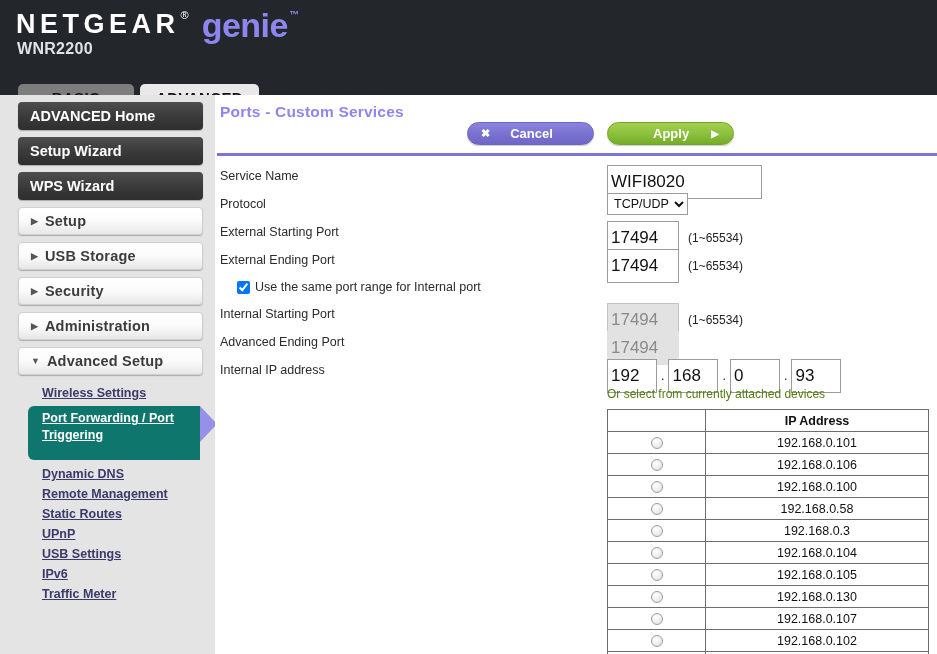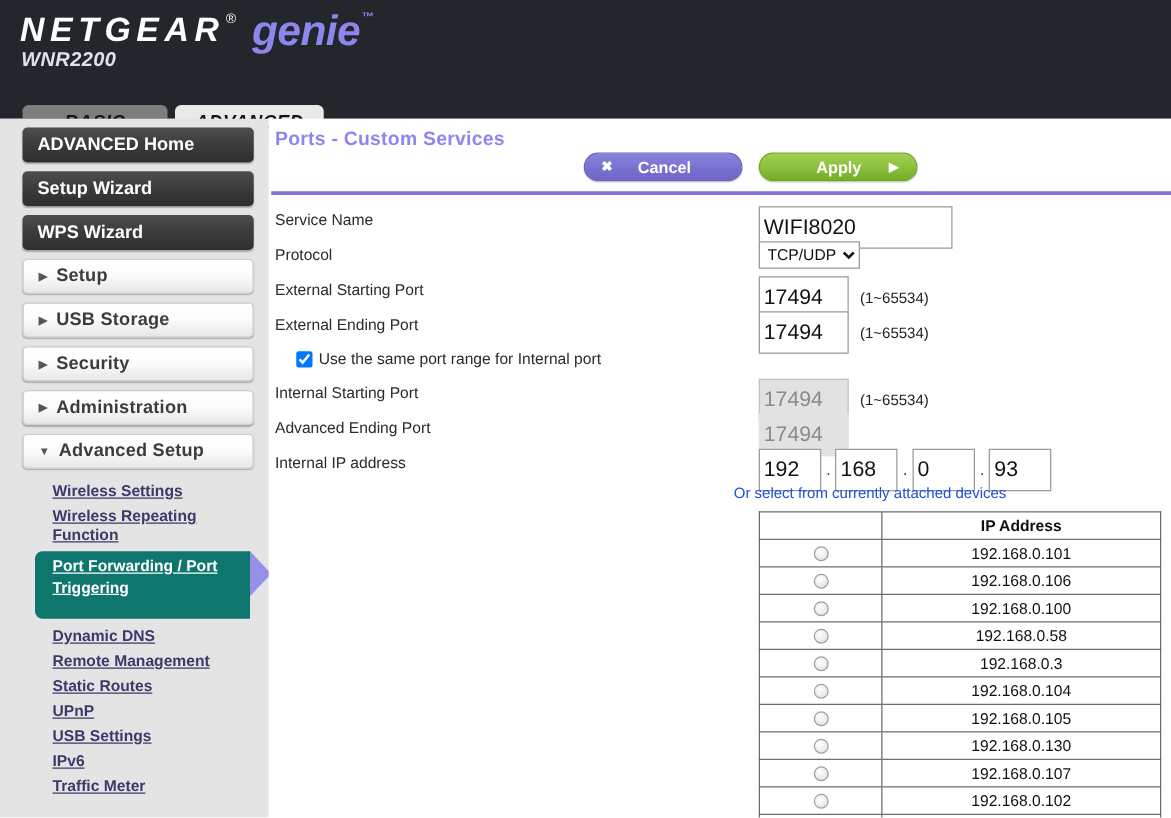--- a/index.html
+++ b/index.html
@@ -10,21 +10,20 @@
     overflow: hidden;
     background: #ffffff;
     font-family: "Liberation Sans", sans-serif;
   }
   #app { position: relative; width: 937px; height: 654px; background:#fff; }
 
   
   .topbar {
     position: absolute; left:0; top:0; width:937px; height:95px;
     background:#23262b;
-    font-style:italic;
   }
   .brand { position:absolute; left:16px; top:8px; display:flex; align-items:flex-start; }
   .brand-netgear {
     color:#ffffff; font-size:27px; font-weight:bold; letter-spacing:4.5px;
     line-height:32px; font-family:"Liberation Sans", sans-serif;
   }
   .brand-reg { color:#ffffff; font-size:11px; line-height:14px; margin-left:1px; }
   .brand-genie {
     color:#8e86ef; font-size:34px; font-weight:bold; line-height:34px;
     margin-left:13px; letter-spacing:-0.5px;
@@ -159,22 +158,22 @@
   }
   .hint { font-size:12px; color:#222; margin-left:9px; }
   .dot { font-size:12.5px; color:#222; margin:0 4px; }
 
   .cbrow { position:relative; height:26px; }
   .cbrow .cb-wrap { position:absolute; left:22px; top:3px; display:flex; align-items:center; }
   .cbrow input[type=checkbox]{ width:13px;height:13px;margin:0 5px 0 0; }
   .cbrow .cb-lbl { font-size:12.5px; color:#2b2b2b; }
 
   .or-note {
-    position:absolute; left:372px; top:0;
-    font-size:12px; color:#1d4ed8;
+    position:absolute; left:392px; top:0;
+    font-size:12px; color:#4d7c0f;
   }
 
   
   .iptable {
     position:absolute; left:392px; top:0;
     border-collapse:collapse; width:322px;
     font-size:12.5px;
   }
   .iptable td, .iptable th {
     border:1px solid #6d6d6d; height:22px; padding:0;
@@ -240,21 +239,20 @@
       <span class="caret">▶</span>
       <span class="lbl">Administration</span>
     </div>
     <div class="nav-btn light">
       <span class="caret">▼</span>
       <span class="lbl">Advanced Setup</span>
     </div>
 
     <div class="subnav">
       <a class="sublink">Wireless Settings</a>
-      <a class="sublink">Wireless Repeating Function</a>
 
       <div class="selected-pill">
         <a>Port Forwarding / Port Triggering</a>
       </div>
 
       <a class="sublink">Dynamic DNS</a>
       <a class="sublink">Remote Management</a>
       <a class="sublink">Static Routes</a>
       <a class="sublink">UPnP</a>
       <a class="sublink">USB Settings</a>

